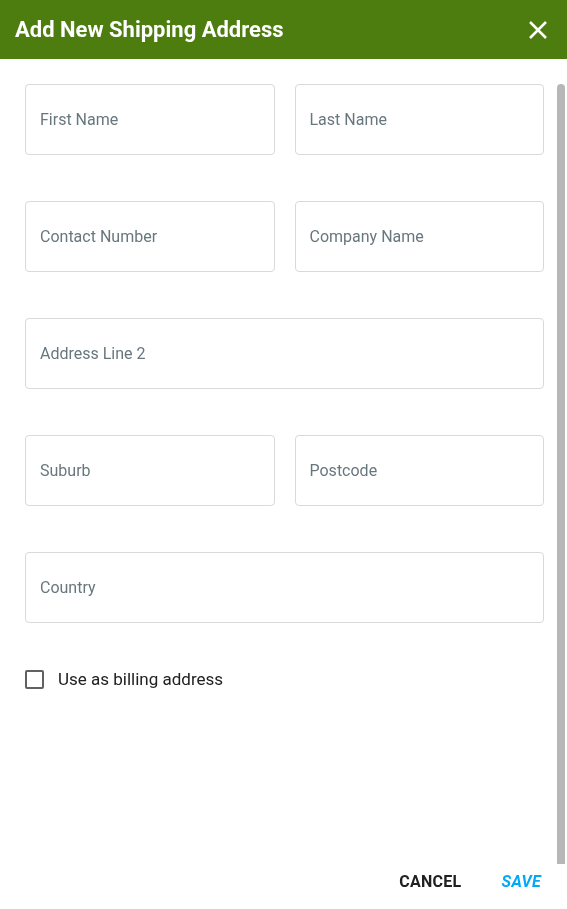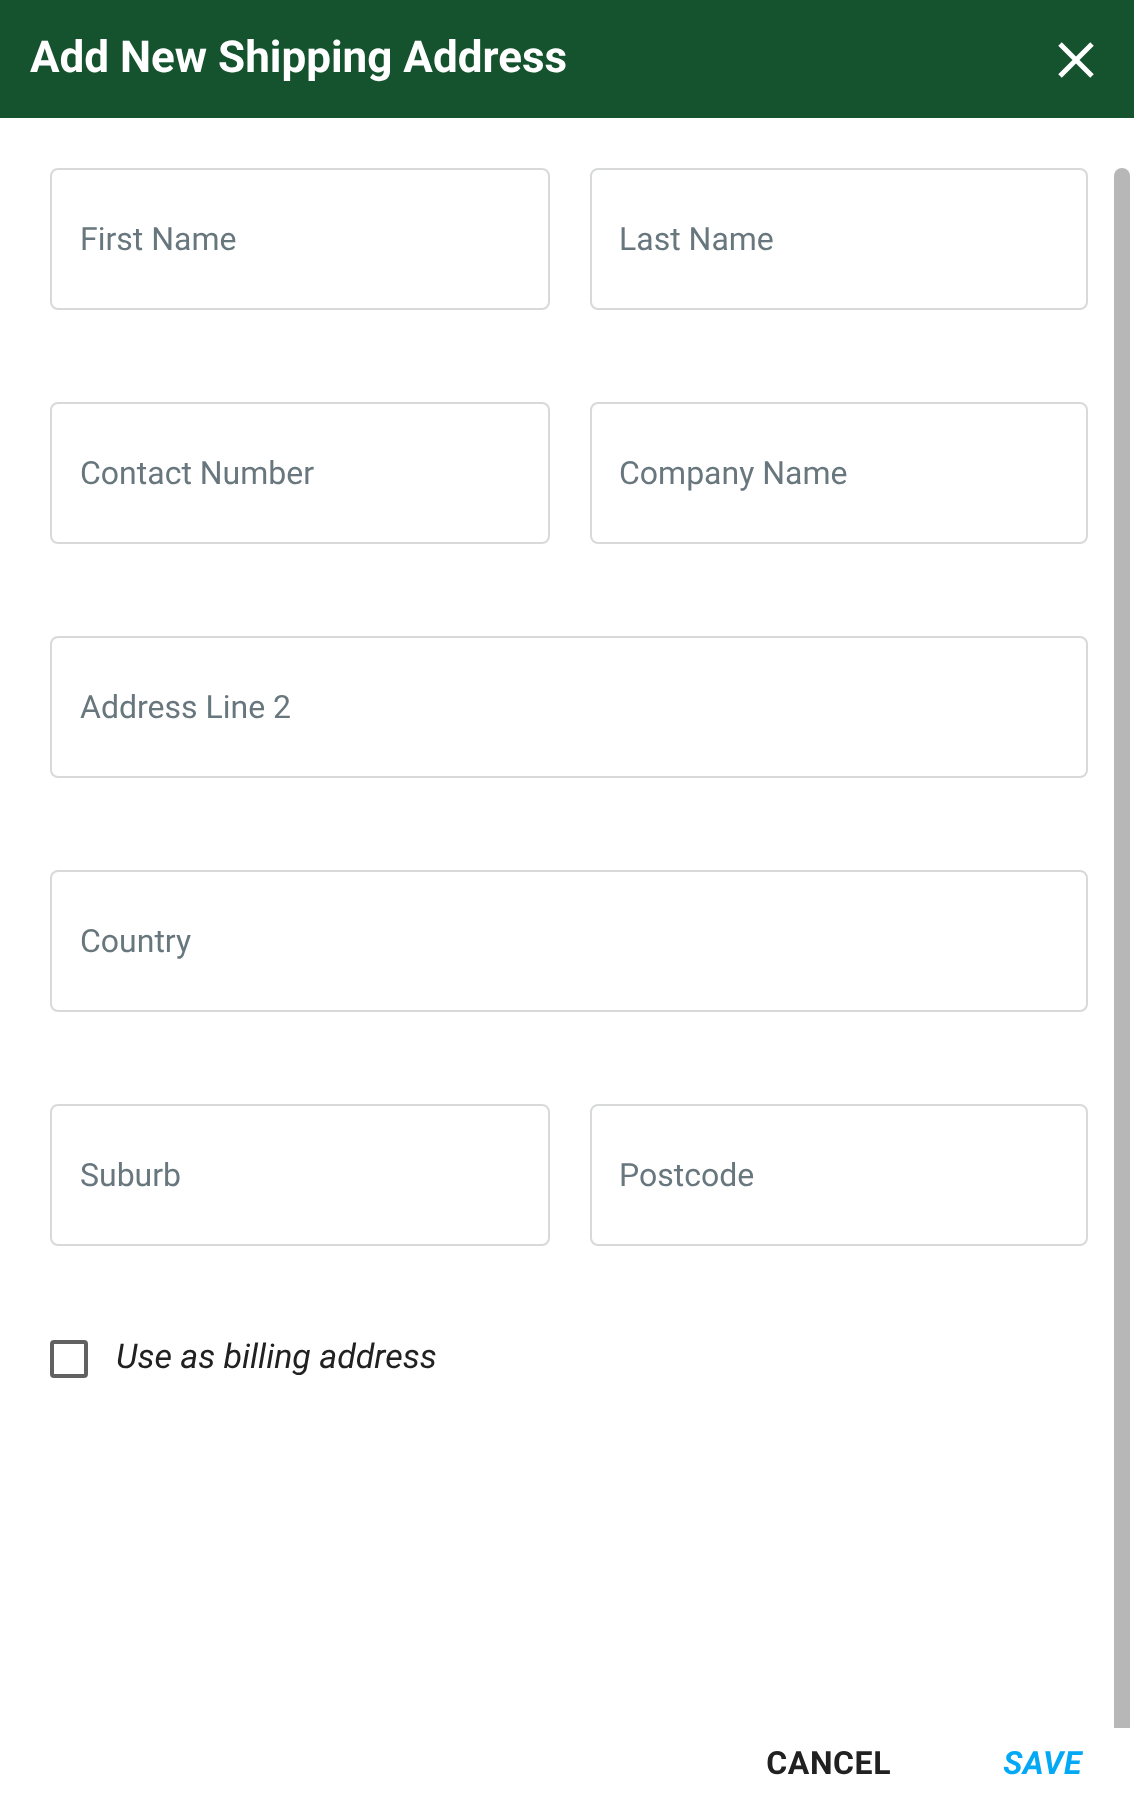--- a/index.html
+++ b/index.html
@@ -13,21 +13,21 @@
       height: 909px;
       background: #fff;
       overflow: hidden;
     }
     .dialog {
       display: flex;
       flex-direction: column;
       height: 100%;
     }
     .header {
-      background: #14532d;
+      background: #4d7c0f;
       color: #fff;
       height: 59px;
       display: flex;
       align-items: center;
       justify-content: space-between;
       padding: 0 19px 0 15px;
       text-align: center;
     }
     .header-title {
       font-size: 22px;
@@ -81,21 +81,20 @@
       outline: none;
     }
     .text-input::placeholder {
       color: #68777e;
     }
     .checkbox-group {
       display: flex;
       flex-direction: row;
       gap: 17px;
       margin-top: 0;
-      font-style: italic;
     }
     .checkbox-row {
       display: flex;
       align-items: center;
       gap: 14px;
       cursor: pointer;
     }
     .checkbox-box {
       width: 19px;
       height: 19px;
@@ -122,21 +121,21 @@
       fill: none;
     }
     .checkbox-label {
       font-size: 17px;
       color: #212121;
     }
     .actions {
       display: flex;
       justify-content: flex-end;
       align-items: flex-start;
-      gap: 56px;
+      gap: 40px;
       padding: 8px 26px 18px 0;
     }
     .btn {
       font-size: 16px;
       font-weight: 700;
       cursor: pointer;
       text-transform: uppercase;
       letter-spacing: 0.3px;
     }
     .btn-cancel {
@@ -182,30 +181,30 @@
 
 
       <div class="form-row">
         <div class="form-field">
           <input type="text" class="text-input" placeholder="Address Line 2" style="">
         </div>
       </div>
 
       <div class="form-row">
         <div class="form-field">
+          <input type="text" class="text-input" placeholder="Suburb" style="">
+        </div>
+        <div class="form-field">
+          <input type="text" class="text-input" placeholder="Postcode" style="">
+        </div>
+      </div>
+
+      <div class="form-row">
+        <div class="form-field">
           <input type="text" class="text-input" placeholder="Country" style="">
-        </div>
-      </div>
-
-      <div class="form-row">
-        <div class="form-field">
-          <input type="text" class="text-input" placeholder="Suburb" style="">
-        </div>
-        <div class="form-field">
-          <input type="text" class="text-input" placeholder="Postcode" style="">
         </div>
       </div>
 
       <div class="checkbox-group">
         <div class="checkbox-row">
           <div class="checkbox-box">
             
           </div>
           <span class="checkbox-label">Use as billing address</span>
         </div>

